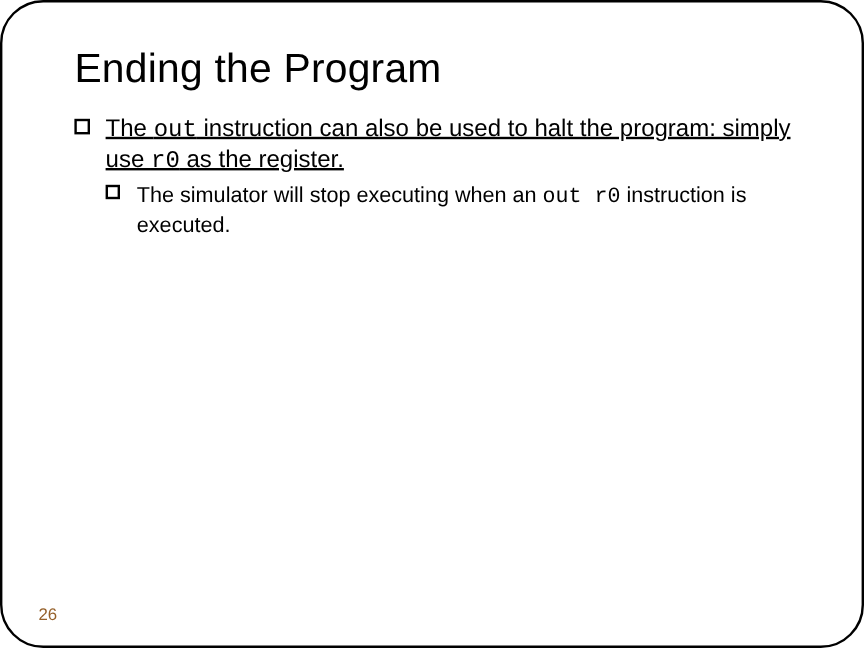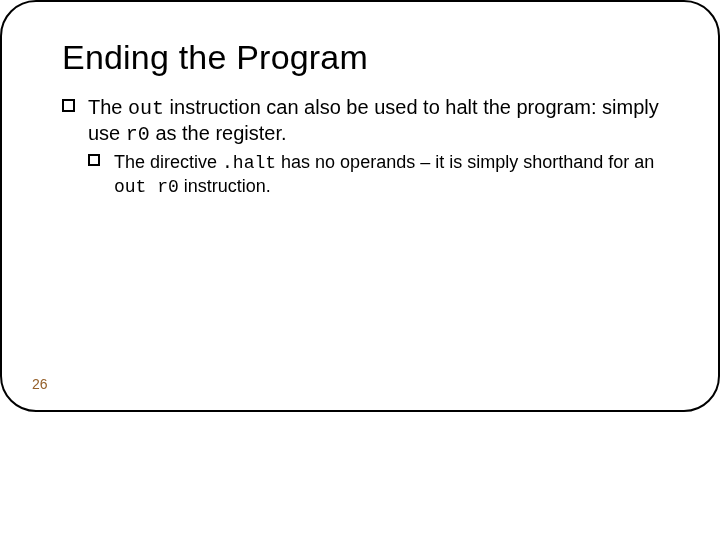--- a/index.html
+++ b/index.html
@@ -8,41 +8,42 @@
     width: 720px;
     height: 540px;
     background: #fff;
     font-family: Arial, Helvetica, sans-serif;
     color: #000;
   }
   .slide {
     position: relative;
     box-sizing: border-box;
     width: 720px;
-    height: 412px;
+    height: 540px;
     padding: 28px 40px 0 60px;
     border: 2px solid #000;
     border-radius: 36px;
     margin: 0 auto;
     background: #fff;
   }
   .title {
     font-size: 34px;
     font-weight: 400;
     margin: 8px 0 18px 0;
     letter-spacing: 0.2px;
   }
   .body {
     font-size: 20px;
     line-height: 1.25;
   }
   .lvl1 {
     margin: 0 0 4px 0;
     padding-left: 26px;
     position: relative;
+    text-decoration: underline;
   }
   .lvl2 {
     margin: 2px 0 10px 0;
     padding-left: 52px;
     position: relative;
     font-size: 18px;
   }
   .sq {
     position: absolute;
     left: 0;
@@ -77,23 +78,23 @@
 
   <div class="title">Ending the Program</div>
 
   <div class="body">
 
     <div class="lvl1">
       <span class="sq"></span>
       <span>The </span><span class="mono">out</span><span> instruction can also be used to halt the program: simply use </span><span class="mono">r0</span><span> as the register.</span>
     </div>
 
+    <div class="lvl2">
+      <span class="sq"></span>
+      <span>The simulator will stop executing when an </span><span class="mono">out r0</span><span> instruction is executed.</span>
+    </div>
 
 
-    <div class="lvl2">
-      <span class="sq"></span>
-      <span>The directive </span><span class="mono">.halt</span><span> has no operands – it is simply shorthand for an </span><span class="mono">out r0</span><span> instruction.</span>
-    </div>
 
   </div>
 
   <div class="pagenum">26</div>
 </div>
 
 </body></html>

